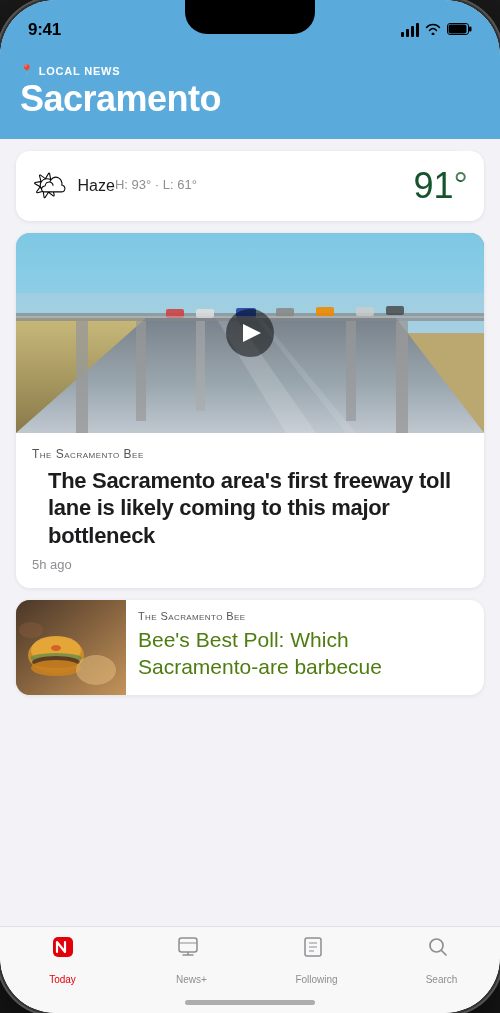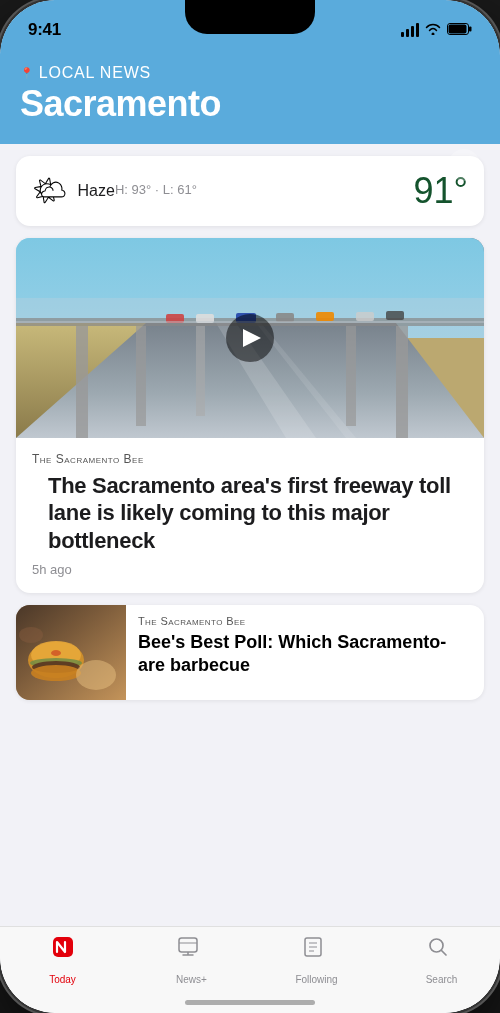--- a/index.html
+++ b/index.html
@@ -109,22 +109,22 @@
       margin-bottom: 2px;
     }
 
     .location-pin {
       color: #fff;
       font-size: 11px;
     }
 
     .location-text {
       color: #fff;
-      font-size: 16px;
-      font-weight: 400;
+      font-size: 11px;
+      font-weight: 700;
       letter-spacing: 0.8px;
       text-transform: uppercase;
     }
 
     .city-name {
       color: #fff;
       font-size: 36px;
       font-weight: 700;
       letter-spacing: -0.5px;
       line-height: 1.1;
@@ -303,23 +303,23 @@
     .secondary-source {
       font-size: 11px;
       color: #555;
       letter-spacing: 0.4px;
       font-variant: small-caps;
       font-weight: 500;
       margin-bottom: 4px;
     }
 
     .secondary-headline {
-      font-size: 18px;
-      font-weight: 700;
-      color: #000000;
+      font-size: 21px;
+      font-weight: 400;
+      color: #4d7c0f;
       line-height: 1.3;
     }
 
     
     .tab-bar {
       background: rgba(248, 248, 248, 0.95);
       border-top: 1px solid #e0e0e0;
       display: flex;
       justify-content: space-around;
       align-items: center;

